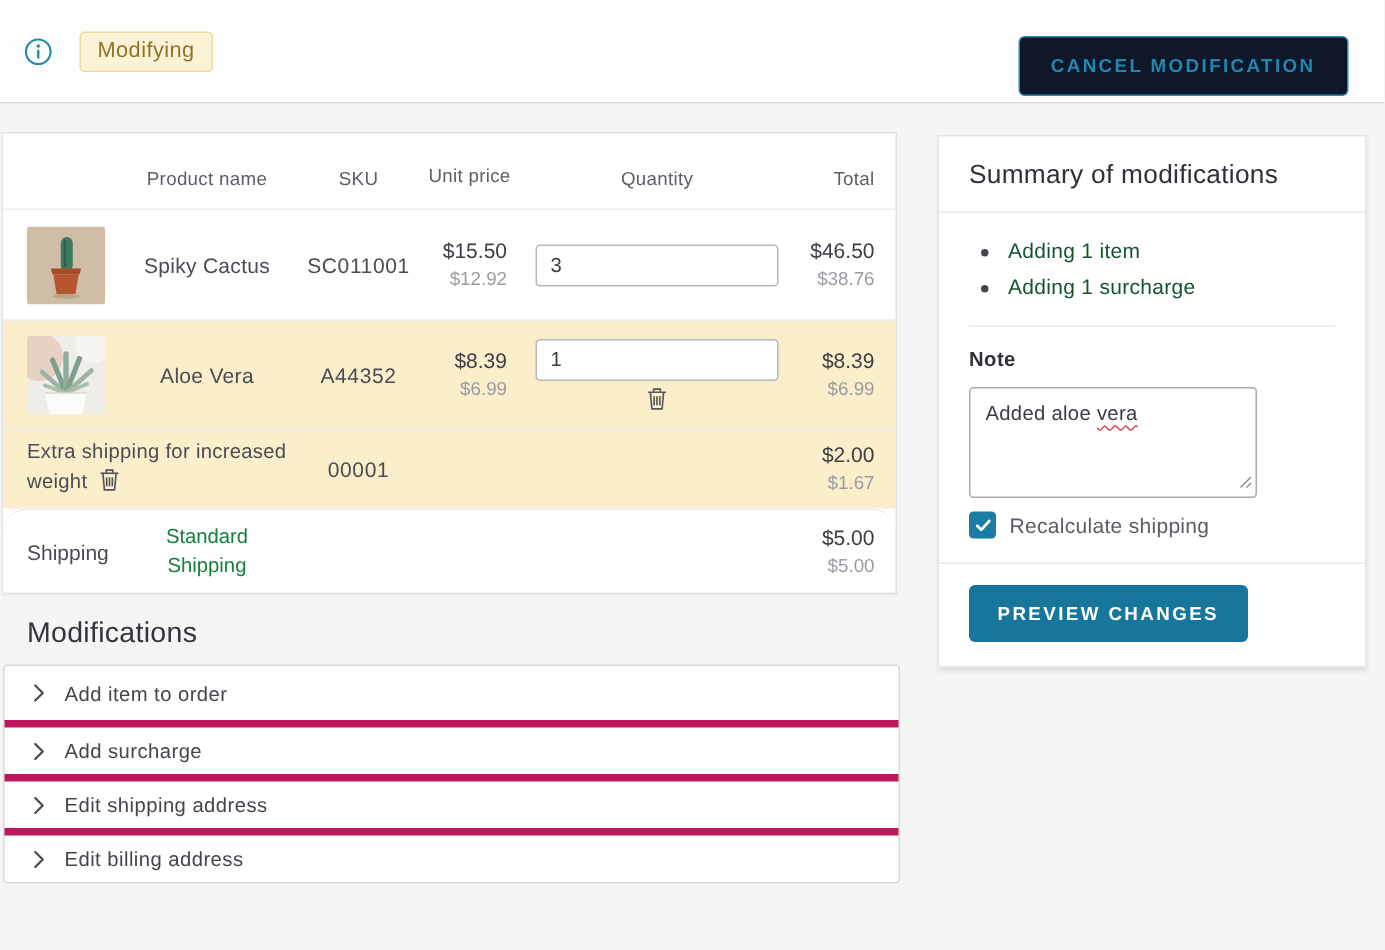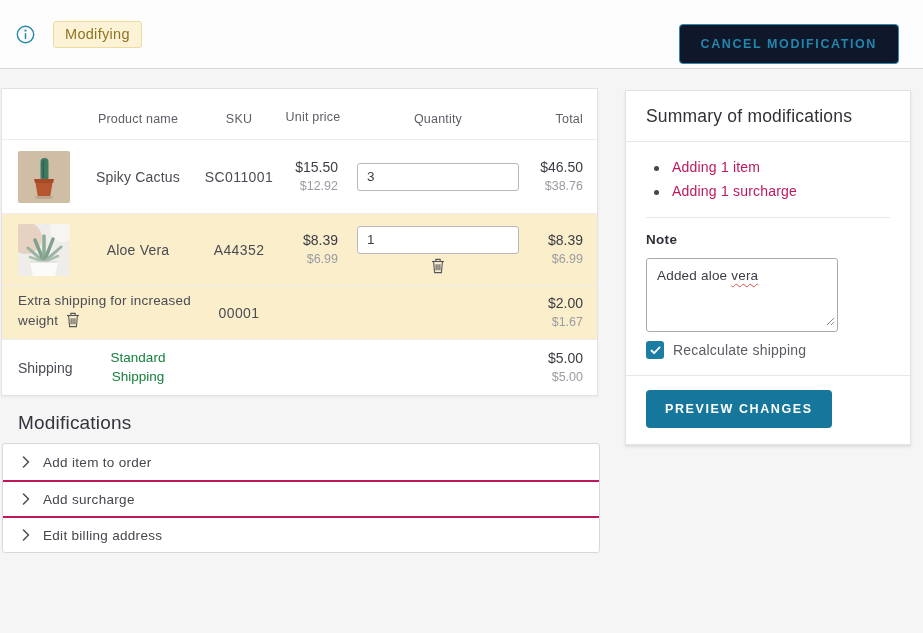--- a/index.html
+++ b/index.html
@@ -48,21 +48,21 @@
   .thead > div {
     font-size:12.5px; color:#5d5e66; padding-bottom:13px; letter-spacing:.2px;
   }
   .th-product, .th-sku, .th-qty { text-align:center; }
   .th-price { text-align:center; width:66px; line-height:1.35; }
   .th-total { text-align:right; padding-right:16px; }
   .row { border-top:1px solid #ececee; }
   .row-product1 { height:74px; }
   .row-product2 { height:72px; }
   .row-surcharge { height:54px; }
-  .row-shipping { height:56px; }
+  .row-shipping { height:56px;border-radius:16px; }
   .highlight { background:#faeecb; }
 
   .cell-img { padding-left:16px; }
   .thumb { width:52px; height:52px; border-radius:2px; display:block; }
   .cell-name { text-align:center; font-size:14px; color:#4b4c54; letter-spacing:.2px; }
   .cell-sku  { text-align:center; font-size:14px; color:#4b4c54; letter-spacing:.4px; }
   .cell-price { text-align:right; padding-right:8px; line-height:1.4; }
   .price-main { font-size:14px; color:#3c3d45; }
   .price-sub  { font-size:12.5px; color:#9b9ca3; }
   .cell-total { text-align:right; padding-right:16px; line-height:1.4; }
@@ -91,21 +91,21 @@
   .summary-card {
     position:absolute; left:625px; top:90px; width:286px;
     background:#fff; border:1px solid #e3e3e6;
     box-shadow:0 2px 3px rgba(0,0,0,.1);
   }
   .sum-title-sec { padding:15px 20px 14px; border-bottom:1px solid #e8e8ea; }
   .sum-title { font-size:17.5px; font-weight:400; color:#303138; letter-spacing:.2px; }
   .sum-bullets { list-style:none; padding:13px 0 14px 6px; border-bottom:1px solid #e8e8ea;
                  margin:0 20px; }
   .sum-bullets li {
-    font-size:14px; color:#be185d; padding:4px 0 4px 20px; position:relative; letter-spacing:.2px;
+    font-size:14px; color:#14532d; padding:4px 0 4px 20px; position:relative; letter-spacing:.2px;
   }
   .sum-bullets li::before {
     content:""; position:absolute; left:2px; top:11px;
     width:5px; height:5px; border-radius:50%; background:#45464d;
   }
   .note-sec { padding:14px 20px 16px; border-bottom:1px solid #e8e8ea; }
   .note-label { font-size:13.5px; font-weight:700; color:#303138; letter-spacing:.3px; }
   .note-box {
     margin-top:11px; width:192px; height:74px; position:relative;
     border:1px solid #a9aaaf; border-radius:3px; background:#fff;
@@ -132,21 +132,21 @@
   .mods-title {
     position:absolute; left:2px; top:412px;
     font-size:19px; font-weight:400; color:#33343c; letter-spacing:.2px;margin-left:16px;
   }
   .accordion {
     position:absolute; left:2px; top:443px; width:598px;
     background:#fff; border:1px solid #d8d8db; border-radius:3px;
   }
   .acc-row {
     height:36px; display:flex; align-items:center; cursor:pointer;
-    border-top:2px solid #be185d;
+    border-top:5px solid #be185d;
   }
   .acc-row:first-child { border-top:none; }
   .acc-chevron { margin-left:19px; display:flex; }
   .acc-label { margin-left:13px; font-size:13.5px; color:#45464d; letter-spacing:.3px;text-align:center; }
 </style>
 </head>
 <body>
 
 <div class="topbar">
   <span class="info-icon">
@@ -325,15 +325,23 @@
         </svg>
     </span>
     <span class="acc-label">Add surcharge</span>
   </div>
   <div class="acc-row">
     <span class="acc-chevron">
       <svg width="8" height="12" viewBox="0 0 8 12" fill="none" stroke="#4b4c53" stroke-width="1.5" stroke-linecap="round" stroke-linejoin="round">
           <path d="M1.5 1 L6.5 6 L1.5 11"></path>
         </svg>
     </span>
+    <span class="acc-label">Edit shipping address</span>
+  </div>
+  <div class="acc-row">
+    <span class="acc-chevron">
+      <svg width="8" height="12" viewBox="0 0 8 12" fill="none" stroke="#4b4c53" stroke-width="1.5" stroke-linecap="round" stroke-linejoin="round">
+          <path d="M1.5 1 L6.5 6 L1.5 11"></path>
+        </svg>
+    </span>
     <span class="acc-label">Edit billing address</span>
   </div>
 </div>
 
 </body></html>

